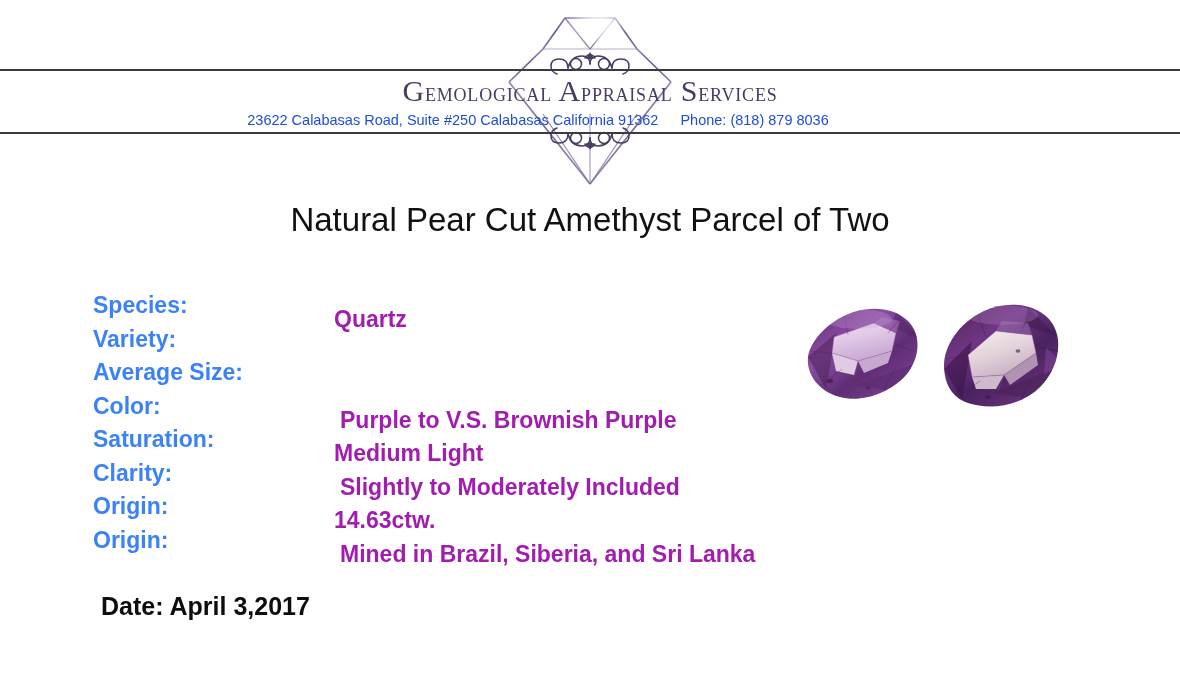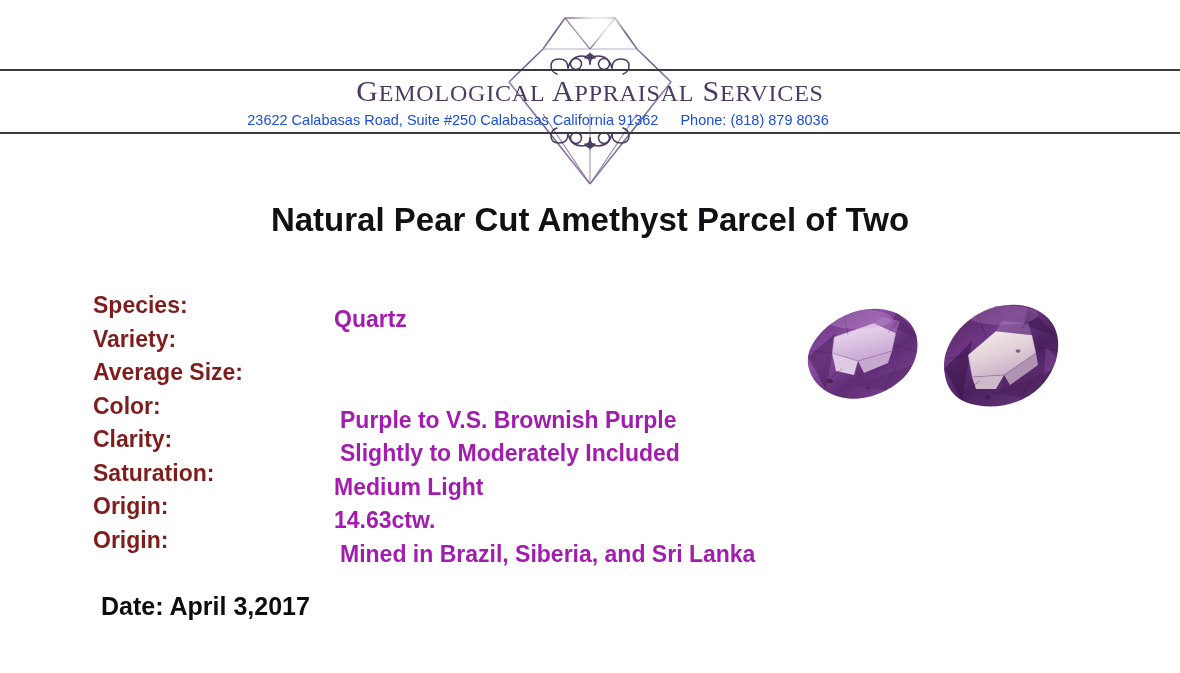--- a/index.html
+++ b/index.html
@@ -63,21 +63,21 @@
     font-size: 30px;
     line-height: 32px;
     letter-spacing: 0.8px;
     color: #4b3a63;
     white-space: nowrap;
   }
   .company-name .cap {
     font-size: 30px;
   }
   .company-name .sc {
-    font-size: 24px;
+    font-size: 18px;
     margin-top: 16px;
   }
 
   .address-line {
     position: absolute;
     left: 0;
     top: 111px;
     width: 1076px;
     text-align: center;
     font-size: 14.5px;
@@ -92,21 +92,21 @@
 
   
   #doc-title {
     position: absolute;
     left: 0;
     top: 198px;
     width: 1180px;
     text-align: center;
     font-size: 33px;
     line-height: 44px;
-    font-weight: 700;
+    font-weight: 400;
     color: #111113;
     white-space: nowrap;
   }
 
   
   #spec-list {
     position: absolute;
     left: 93px;
     top: 289px;
     width: 720px;
@@ -116,21 +116,21 @@
     height: 33.5px;
     white-space: nowrap;
   }
   .spec-label {
     position: absolute;
     left: 0;
     top: 0;
     font-size: 23px;
     line-height: 33.5px;
     font-weight: bold;
-    color: #7f1d1d;
+    color: #3b82f6;
   }
   .spec-value {
     position: absolute;
     left: 241px;
     top: 14px;
     font-size: 23px;
     line-height: 33.5px;
     font-weight: bold;
     color: #a21caf;
   }
@@ -250,26 +250,26 @@
         <span class="spec-label">Variety:</span>
       </div>
       <div class="spec-row">
         <span class="spec-label">Average Size:</span>
       </div>
       <div class="spec-row">
         <span class="spec-label">Color:</span>
         <span class="spec-value indent">Purple to V.S. Brownish Purple</span>
       </div>
       <div class="spec-row">
+        <span class="spec-label">Saturation:</span>
+        <span class="spec-value">Medium Light</span>
+      </div>
+      <div class="spec-row">
         <span class="spec-label">Clarity:</span>
         <span class="spec-value indent">Slightly to Moderately Included</span>
-      </div>
-      <div class="spec-row">
-        <span class="spec-label">Saturation:</span>
-        <span class="spec-value">Medium Light</span>
       </div>
       <div class="spec-row">
         <span class="spec-label">Origin:</span>
         <span class="spec-value">14.63ctw.</span>
       </div>
       <div class="spec-row">
         <span class="spec-label">Origin:</span>
         <span class="spec-value indent">Mined in Brazil, Siberia, and Sri Lanka</span>
       </div>
     </div>

